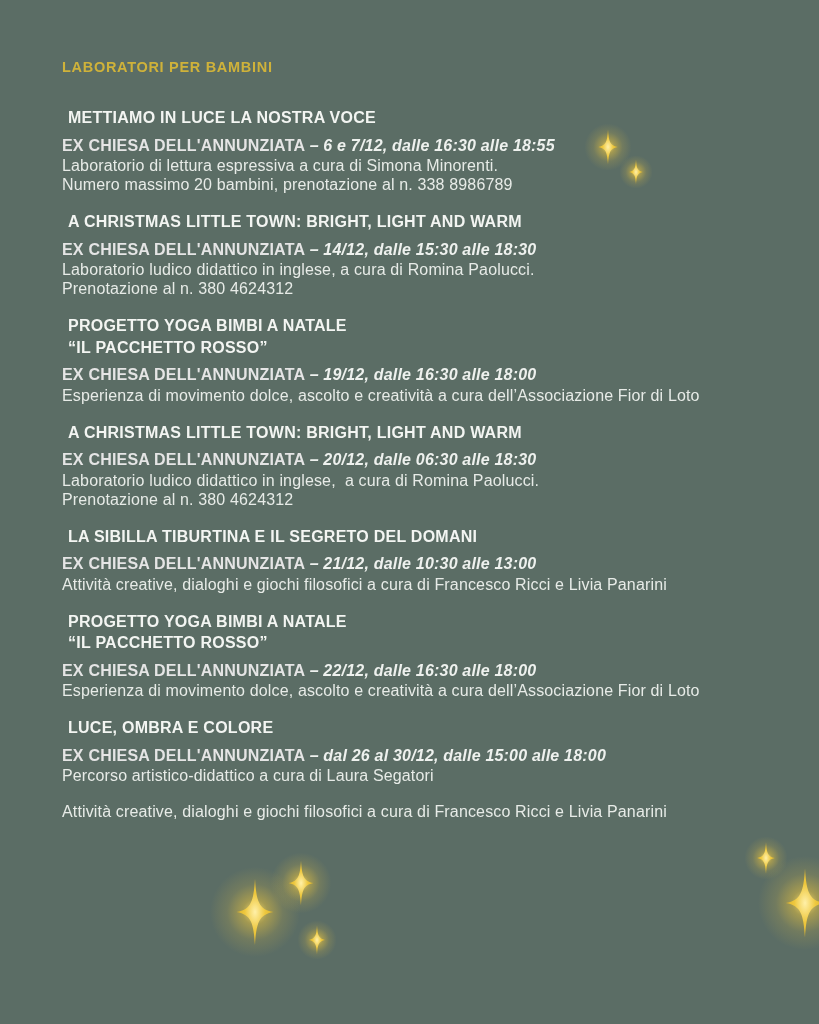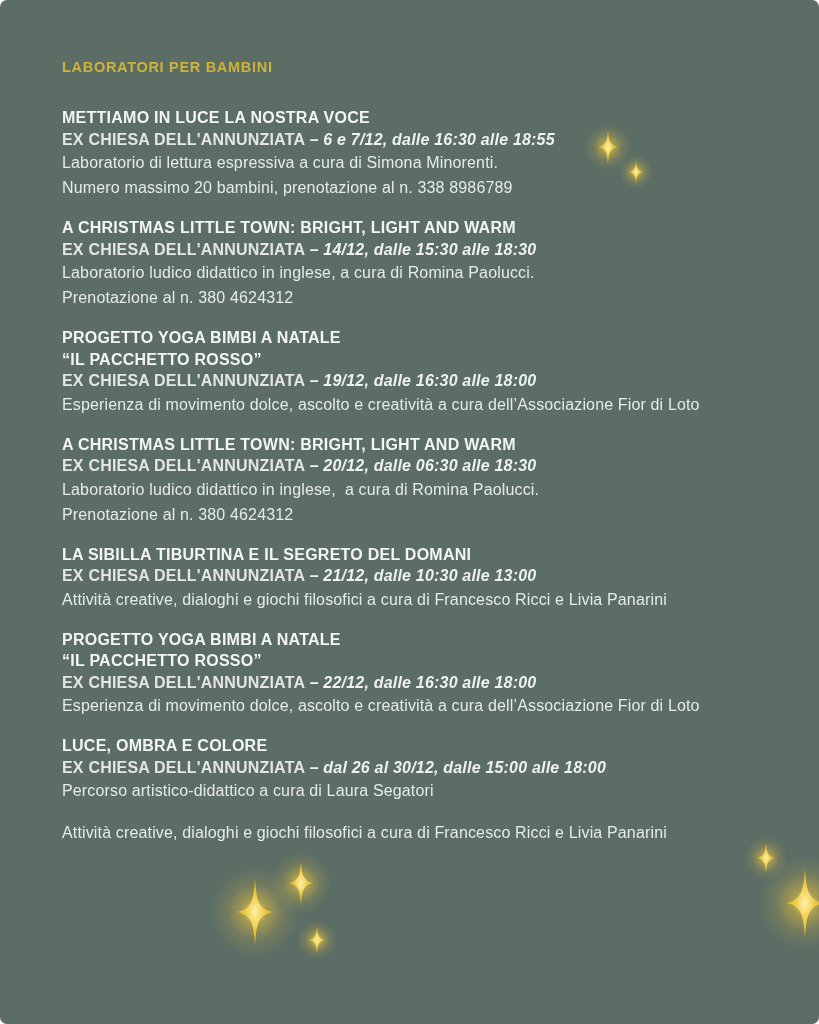--- a/index.html
+++ b/index.html
@@ -4,21 +4,20 @@
 <style>
   html, body { margin: 0; padding: 0; }
   body { font-family: "Liberation Sans", "DejaVu Sans", sans-serif; }
 
   .poster {
     position: relative;
     width: 819px;
     height: 1024px;
     background: #5b6d65;
     overflow: hidden;
-    border-radius: 7px;
   }
 
   .content {
     position: absolute;
     top: 57px;
     left: 62px;
     right: 38px;
     z-index: 2;
   }
 
@@ -27,21 +26,21 @@
     font-size: 14.5px;
     font-weight: 700;
     letter-spacing: 0.7px;
     color: #cfb23a;
     line-height: 20px;
   }
 
   .event { margin: 0 0 17px 0; }
 
   .event .title {
-    margin: 0;
+    margin: 6px;
     font-size: 16px;
     font-weight: 700;
     letter-spacing: 0.25px;
     color: #f3f5f2;
     line-height: 21.5px;
     white-space: pre-line;
   }
 
   .venue-line {
     margin: 0;
@@ -60,21 +59,21 @@
     font-weight: 700;
     font-style: italic;
     letter-spacing: 0.2px;
   }
 
   .desc {
     margin: 0;
     font-size: 16px;
     font-weight: 400;
     color: #e7ebe7;
-    line-height: 25px;
+    line-height: 19px;
     letter-spacing: 0.15px;
     white-space: pre-wrap;
   }
 
   .star {
     position: absolute;
     z-index: 1;
     pointer-events: none;
   }
   .star-1 { left: 584px; top: 123px; width: 48px; height: 48px; }

